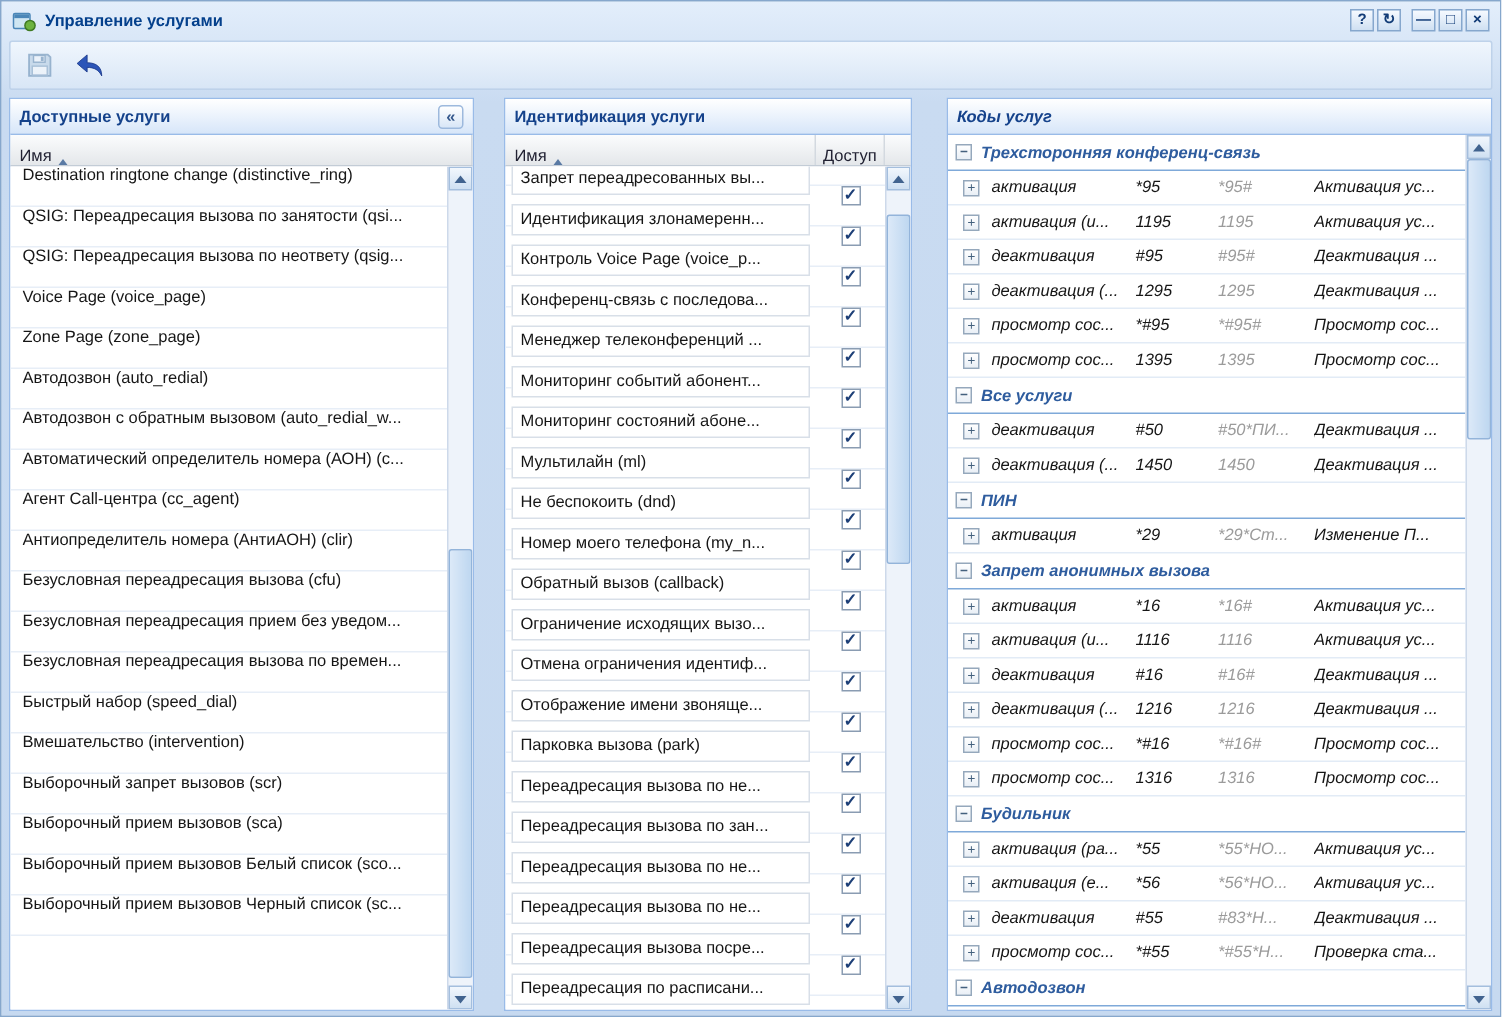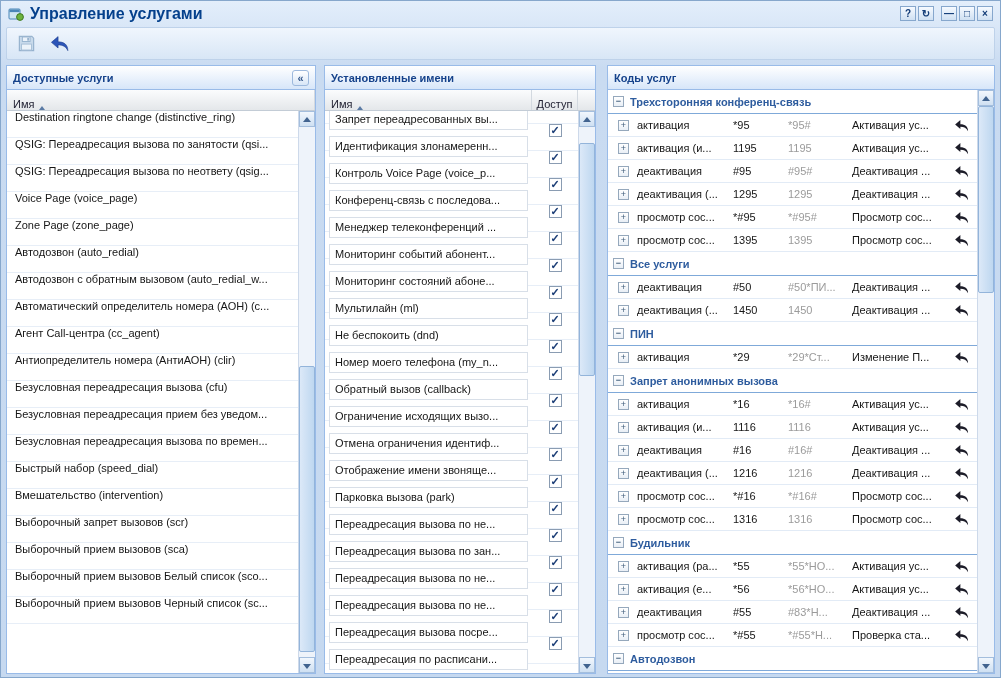--- a/index.html
+++ b/index.html
@@ -7,21 +7,21 @@
 
   .window {
     position: relative; width: 1001px; height: 678px;
     background: linear-gradient(180deg, #e3eefb 0%, #c9dbf1 10%, #c6d9f0 100%);
     border: 1px solid #86a7cc; overflow: hidden;
   }
 
   
   .titlebar { height: 25px; display: flex; align-items: center; padding: 0 7px; }
   .title-icon svg { width: 16px; height: 16px; display: block; }
-  .title { color: #04408c; font-weight: bold; font-size: 16px; margin-left: 6px; }
+  .title { color: #04408c; font-weight: bold; font-size: 11px; margin-left: 6px; }
   .win-buttons { margin-left: auto; display: flex; gap: 2px; align-items: center; }
   .win-btn {
     width: 16px; height: 15px; border: 1px solid #86a7cd;
     background: linear-gradient(#f6faff, #cfe0f2);
     color: #123c77; font-size: 10px; font-weight: bold;
     display: flex; align-items: center; justify-content: center; cursor: pointer;
     line-height: 1;
   }
   .win-btn.grp { margin-left: 5px; }
 
@@ -30,25 +30,25 @@
     margin: 1px 5px 0; height: 33px; border: 1px solid #bed2ea; border-radius: 2px;
     background: linear-gradient(#f0f6fd, #d8e6f6);
     display: flex; align-items: center; gap: 7px; padding: 0 6px;
   }
   .tool-btn { width: 26px; height: 26px; display: flex; align-items: center; justify-content: center; cursor: pointer; border: 1px solid transparent; border-radius: 2px; }
   .tool-btn svg { width: 19px; height: 19px; display: block; }
   .tool-btn.disabled { opacity: 0.65; }
   .undo-blue path { fill: #2c55b8; stroke: #1d3c8c; stroke-width: 0.5; }
 
   
-  .panels { display: flex; gap: 8px; padding: 5px; height: 619px; }
+  .panels { display: flex; gap: 20px; padding: 5px; height: 619px; }
   .panel { background: #fff; border: 1px solid #99bbe8; display: flex; flex-direction: column; min-width: 0; }
   .panel-available { width: 310px; }
   .panel-installed { width: 272px; }
-  .panel-codes { flex: 1; margin-left: 3px; }
+  .panel-codes { flex: 1; margin-left: 3px; font-style: italic; }
 
   .panel-header {
     height: 24px; flex: none;
     background: linear-gradient(#ffffff, #d7e6f9);
     border-bottom: 1px solid #99bbe8;
     color: #15428b; font-size: 11px; font-weight: bold;
     display: flex; align-items: center; padding: 0 6px;
   }
   .collapse-btn {
     margin-left: auto; width: 17px; height: 16px; border: 1px solid #9db9dd; border-radius: 3px;
@@ -253,21 +253,21 @@
           <div class="sb-track">
               <div class="sb-thumb"></div>
             </div>
           <div class="sb-btn sb-down"></div>
         </div>
       </div>
     </section>
 
     <section class="panel panel-installed">
       <div class="panel-header">
-        <span>Установленные имени</span>
+        <span>Идентификация услуги</span>
       </div>
       <div class="grid-header">
         <div class="gh-cell gh-name">
           <span>Имя</span>
           <span class="sort-arrow"></span>
         </div>
         <div class="gh-cell gh-dostup">
           <span>Доступ</span>
         </div>
         <div class="gh-cell gh-spacer"></div>

